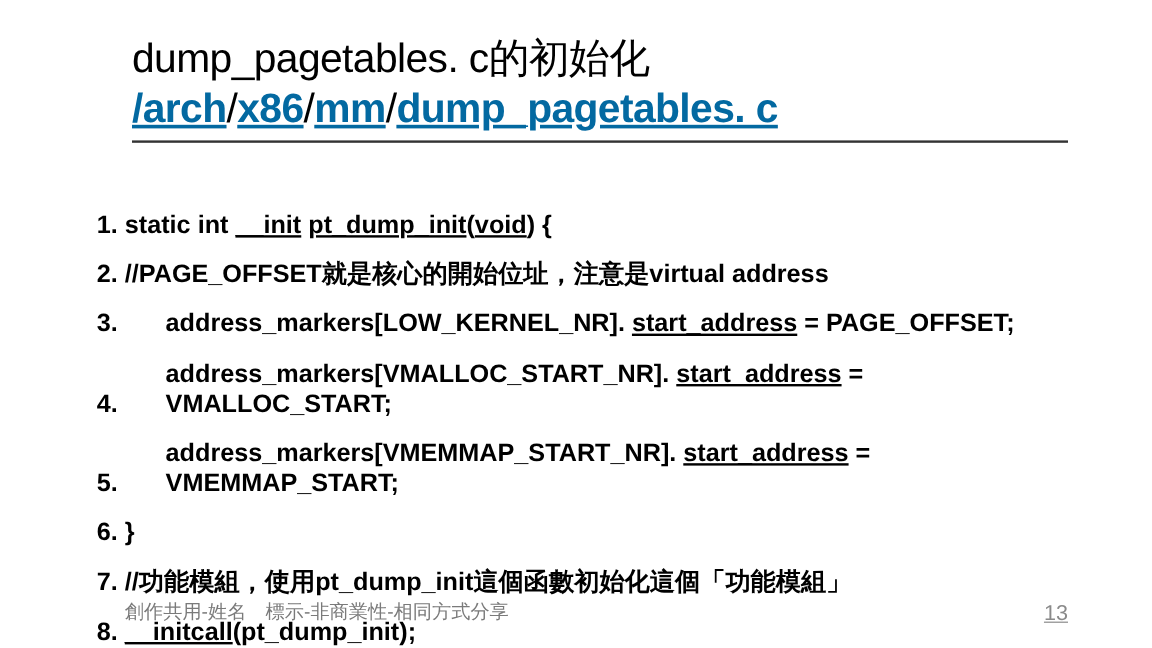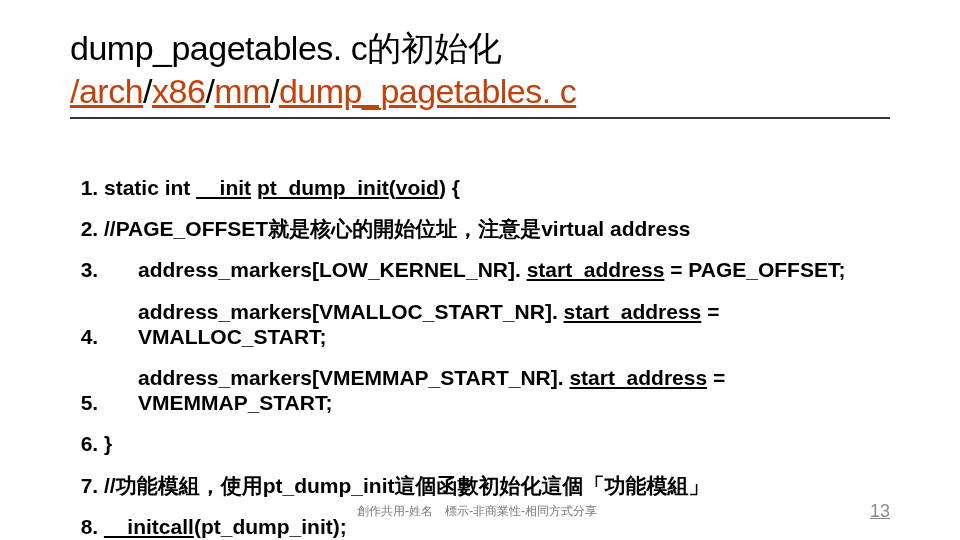--- a/index.html
+++ b/index.html
@@ -1,28 +1,28 @@
 <!DOCTYPE html>
 <html><head>
 <meta charset="utf-8">
 <style>
   * { margin: 0; padding: 0; box-sizing: border-box; }
   html, body { width: 960px; height: 540px; background: #ffffff; font-family: "Segoe UI", "Microsoft JhengHei", Arial, sans-serif; color: #000; }
   .slide { width: 960px; height: 540px; position: relative; padding: 26px 70px 0 70px; }
-  .title-block { padding-bottom: 6px; border-bottom: 2px solid #333; }
+  .title-block { padding-bottom: 6px; border-bottom: 2px solid #333; margin-left: 40px; }
   .title-line1 { font-size: 34px; font-weight: 400; letter-spacing: -0.5px; }
   .title-line2 { font-size: 34px; font-weight: 400; letter-spacing: -0.5px; }
-  .title-line2 a { color: #c2410c; text-decoration: underline; }
+  .title-line2 a { color: #0369a1; text-decoration: underline; font-weight: bold; }
   .title-line2 .sep { color: #000; }
   .code-list { list-style: decimal; margin-top: 56px; padding-left: 34px; font-size: 21px; line-height: 1.2; }
   .code-list li { margin-bottom: 16px; font-weight: 700; }
   .code-list li .indent { padding-left: 34px; display: inline-block; }
   .code-list li .u { text-decoration: underline; }
   .footer { position: absolute; bottom: 18px; left: 0; width: 960px; display: flex; align-items: center; justify-content: space-between; padding: 0 70px 0 104px; font-size: 12px; color: #7a7a7a; }
-  .footer-center { text-align: center; flex: 1; font-size: 12px; line-height: 1.3; }
+  .footer-center { flex: 1; font-size: 16px; line-height: 1.3; }
   .footer-left { min-width: 160px; }
   .footer-right { min-width: 40px; text-align: right; font-size: 18px; color: #8a8a8a; text-decoration: underline; }
 </style>
 </head>
 <body>
 
 <div class="slide">
 
   <div class="title-block">
     <div class="title-line1">dump_pagetables. c的初始化</div>

